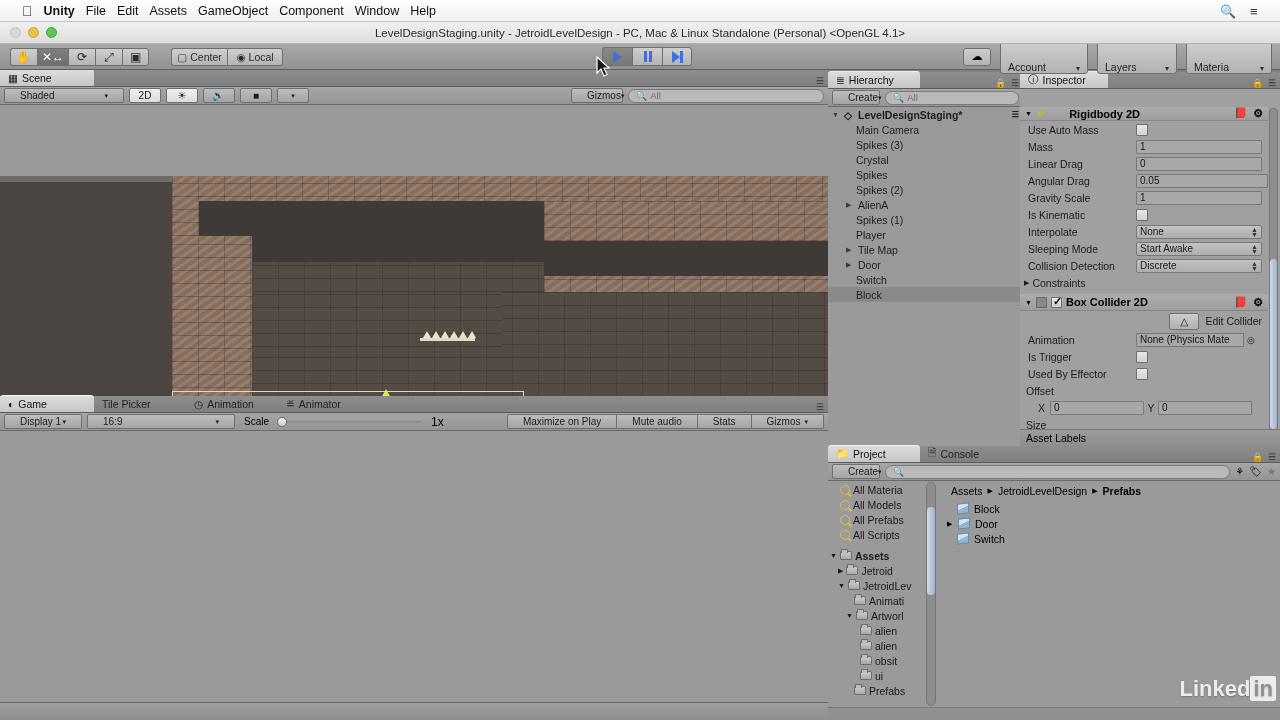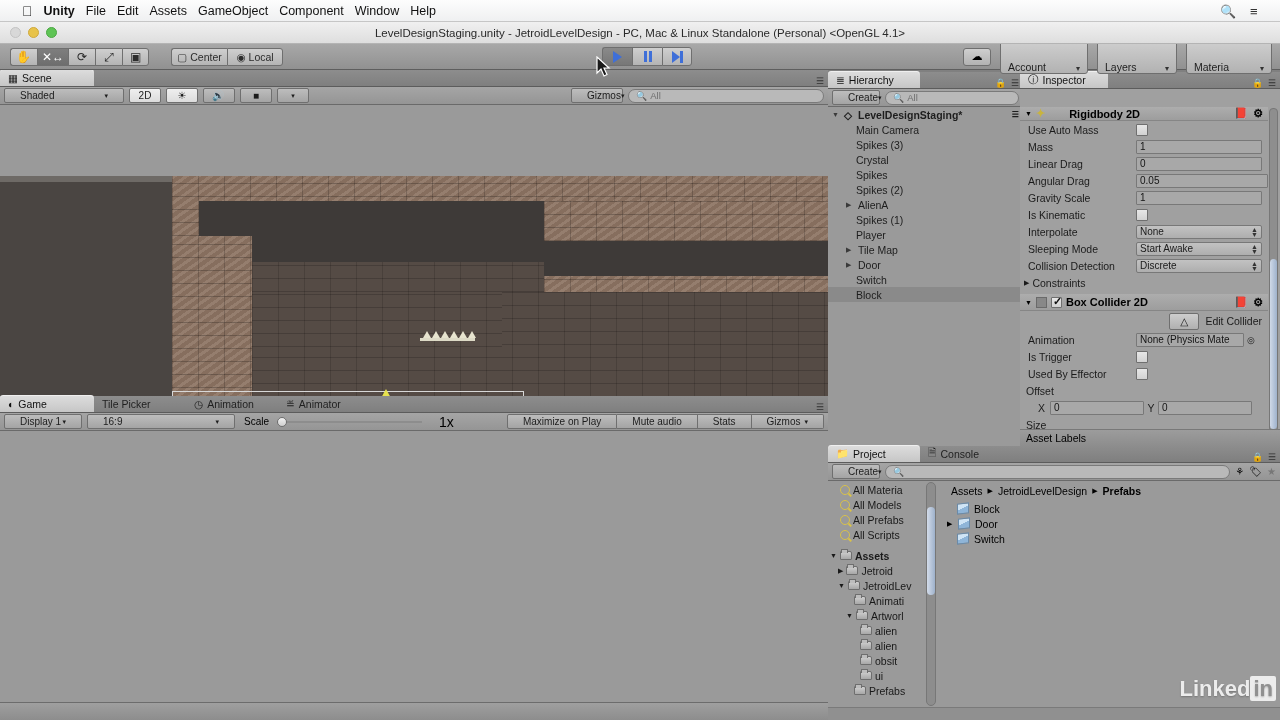--- a/index.html
+++ b/index.html
@@ -437,21 +437,21 @@
       </div>
       <div class="mini flat" style="width:148px">
         <span>16:9</span>
         <span style="margin-left:auto;font-size:7px">▾</span>
       </div>
       <span style="font-size:10px;margin-left:4px">Scale</span>
       <div style="position:relative;width:145px;height:10px;margin-left:3px">
         <div style="position:absolute;left:0;top:4px;width:145px;height:2px;background:#c9c9c9;border:1px solid #8d8d8d;"></div>
         <div style="position:absolute;left:0;top:0;width:10px;height:10px;border-radius:50%;background:linear-gradient(#f0f0f0,#cfcfcf);border:1px solid #6f6f6f;"></div>
       </div>
-      <span style="font-size:14px;margin-left:12px">1x</span>
+      <span style="font-size:12px;margin-left:4px">1x</span>
       <div style="margin-left:auto;display:flex;align-items:center;gap:0">
         <div class="mini flat" style="border-radius:2px 0 0 2px">
           <span>Maximize on Play</span>
         </div>
         <div class="mini flat" style="border-radius:0;border-left:none">
           <span>Mute audio</span>
         </div>
         <div class="mini flat" style="border-radius:0;border-left:none">
           <span>Stats</span>
         </div>

